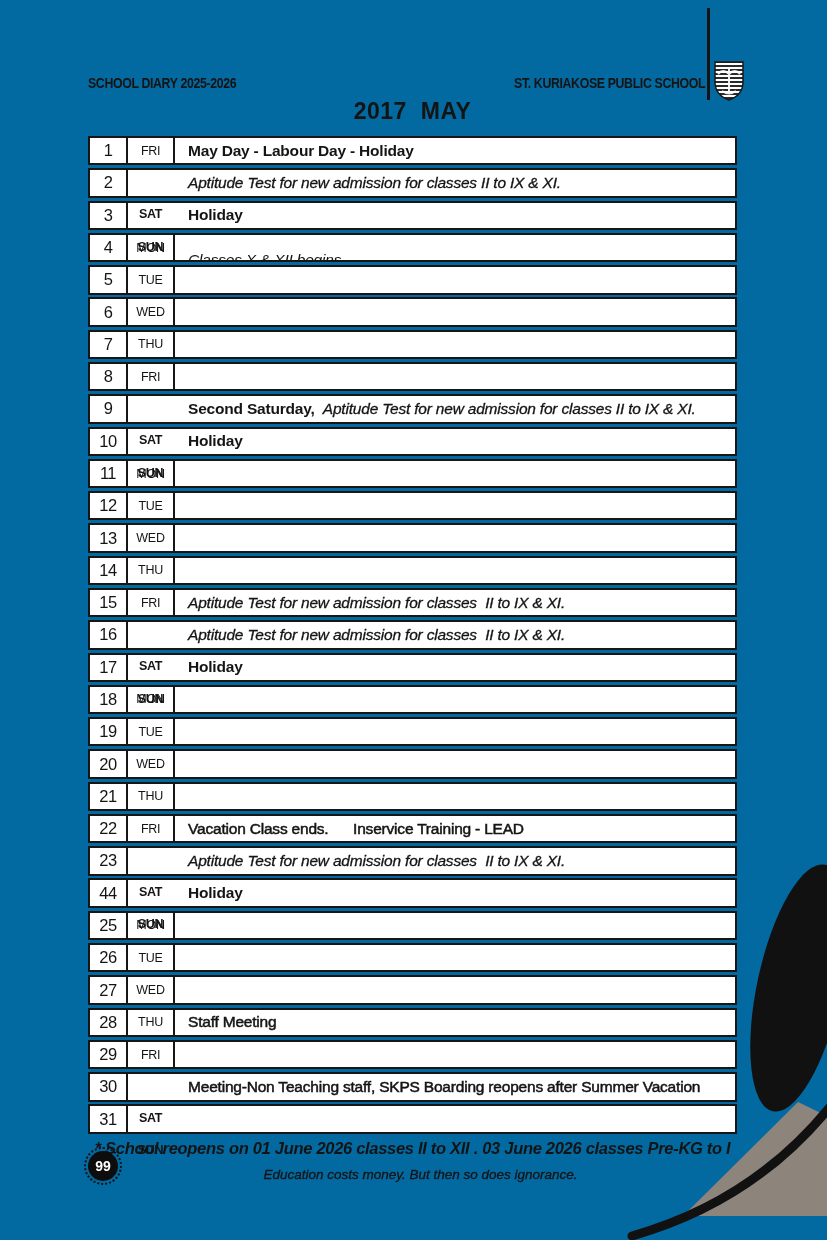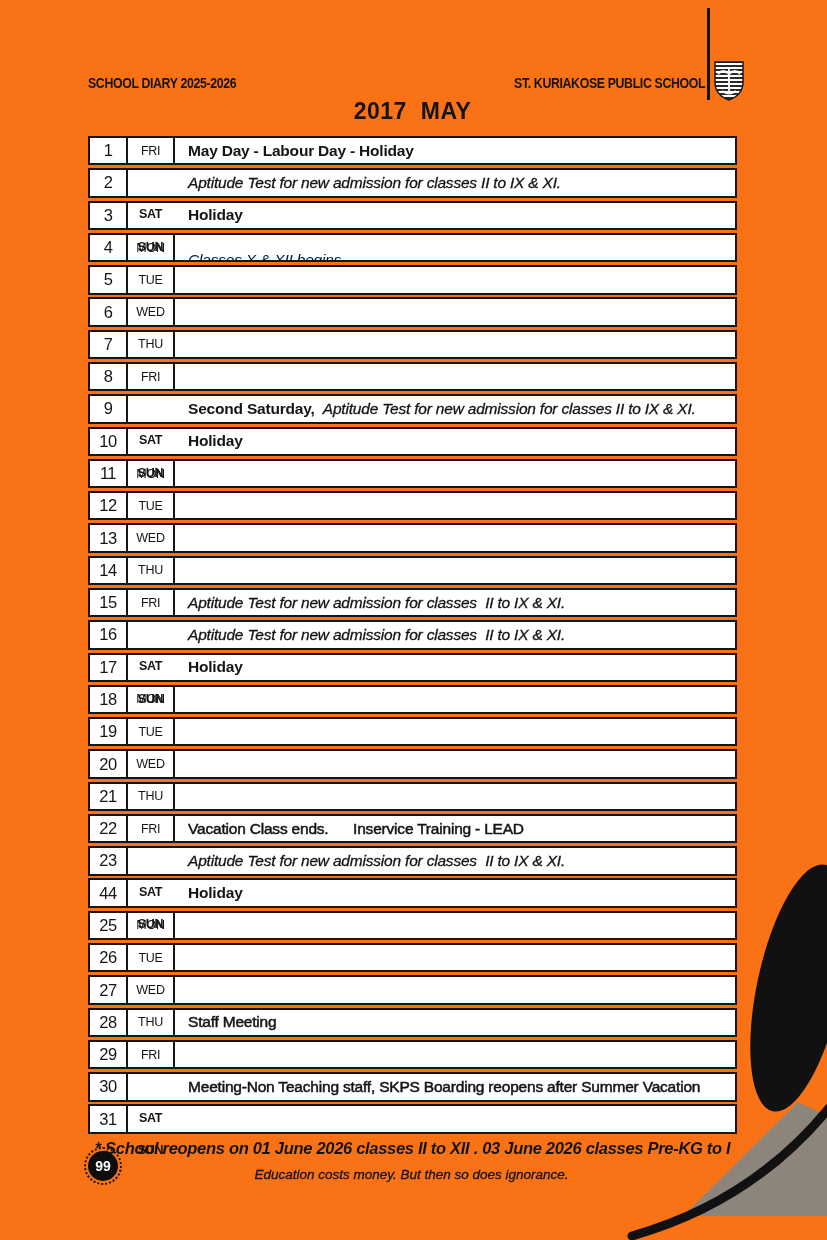--- a/index.html
+++ b/index.html
@@ -1,18 +1,18 @@
 <!DOCTYPE html>
 <html><head>
 <meta charset="utf-8">
 <style>
   * { margin:0; padding:0; box-sizing:border-box; }
   html,body { background:#ffffff; }
   .page {
-    position:relative; width:827px; height:1240px; background:#f97316;
+    position:relative; width:827px; height:1240px; background:#0369a1;
     font-family:"Liberation Sans", sans-serif; color:#141414; overflow:hidden;
   }
   
   .header {
     position:absolute; left:88px; top:75px; width:617px;
     display:flex; justify-content:space-between; align-items:flex-end;
   }
   .hdr-left, .hdr-right {
     font-weight:700; font-size:14px; letter-spacing:-0.4px;
     transform:scaleX(0.88); white-space:nowrap;
@@ -49,21 +49,21 @@
   .s-bold { font-weight:700; }
   .s-italic { font-style:italic; font-weight:400; -webkit-text-stroke:0.3px currentColor; }
   .s-bolditalic { font-style:italic; font-weight:400;margin-top:24px; }
   .s-medium { font-weight:400; -webkit-text-stroke:0.5px currentColor; }
   
   .footer-note {
     position:absolute; left:88px; top:1139px; width:649px; text-align:center;
     font-size:16.5px; font-weight:700; font-style:italic; letter-spacing:-0.3px;
   }
   .quote {
-    position:absolute; left:87px; top:1167px; width:649px; text-align:center;
+    position:absolute; left:96px; top:1167px; width:649px; text-align:center;
     font-size:13.5px; font-style:italic; -webkit-text-stroke:0.3px currentColor;
   }
   .page-badge {
     position:absolute; left:88px; top:1151px; width:30px; height:30px;
     background:#0d0d0d; border-radius:50%; color:#fff;
     display:flex; align-items:center; justify-content:center;
     font-size:14px; font-weight:700;
     outline:2px dotted #111; outline-offset:2px;
   }
   .deco { position:absolute; left:0; top:0; pointer-events:none; }

